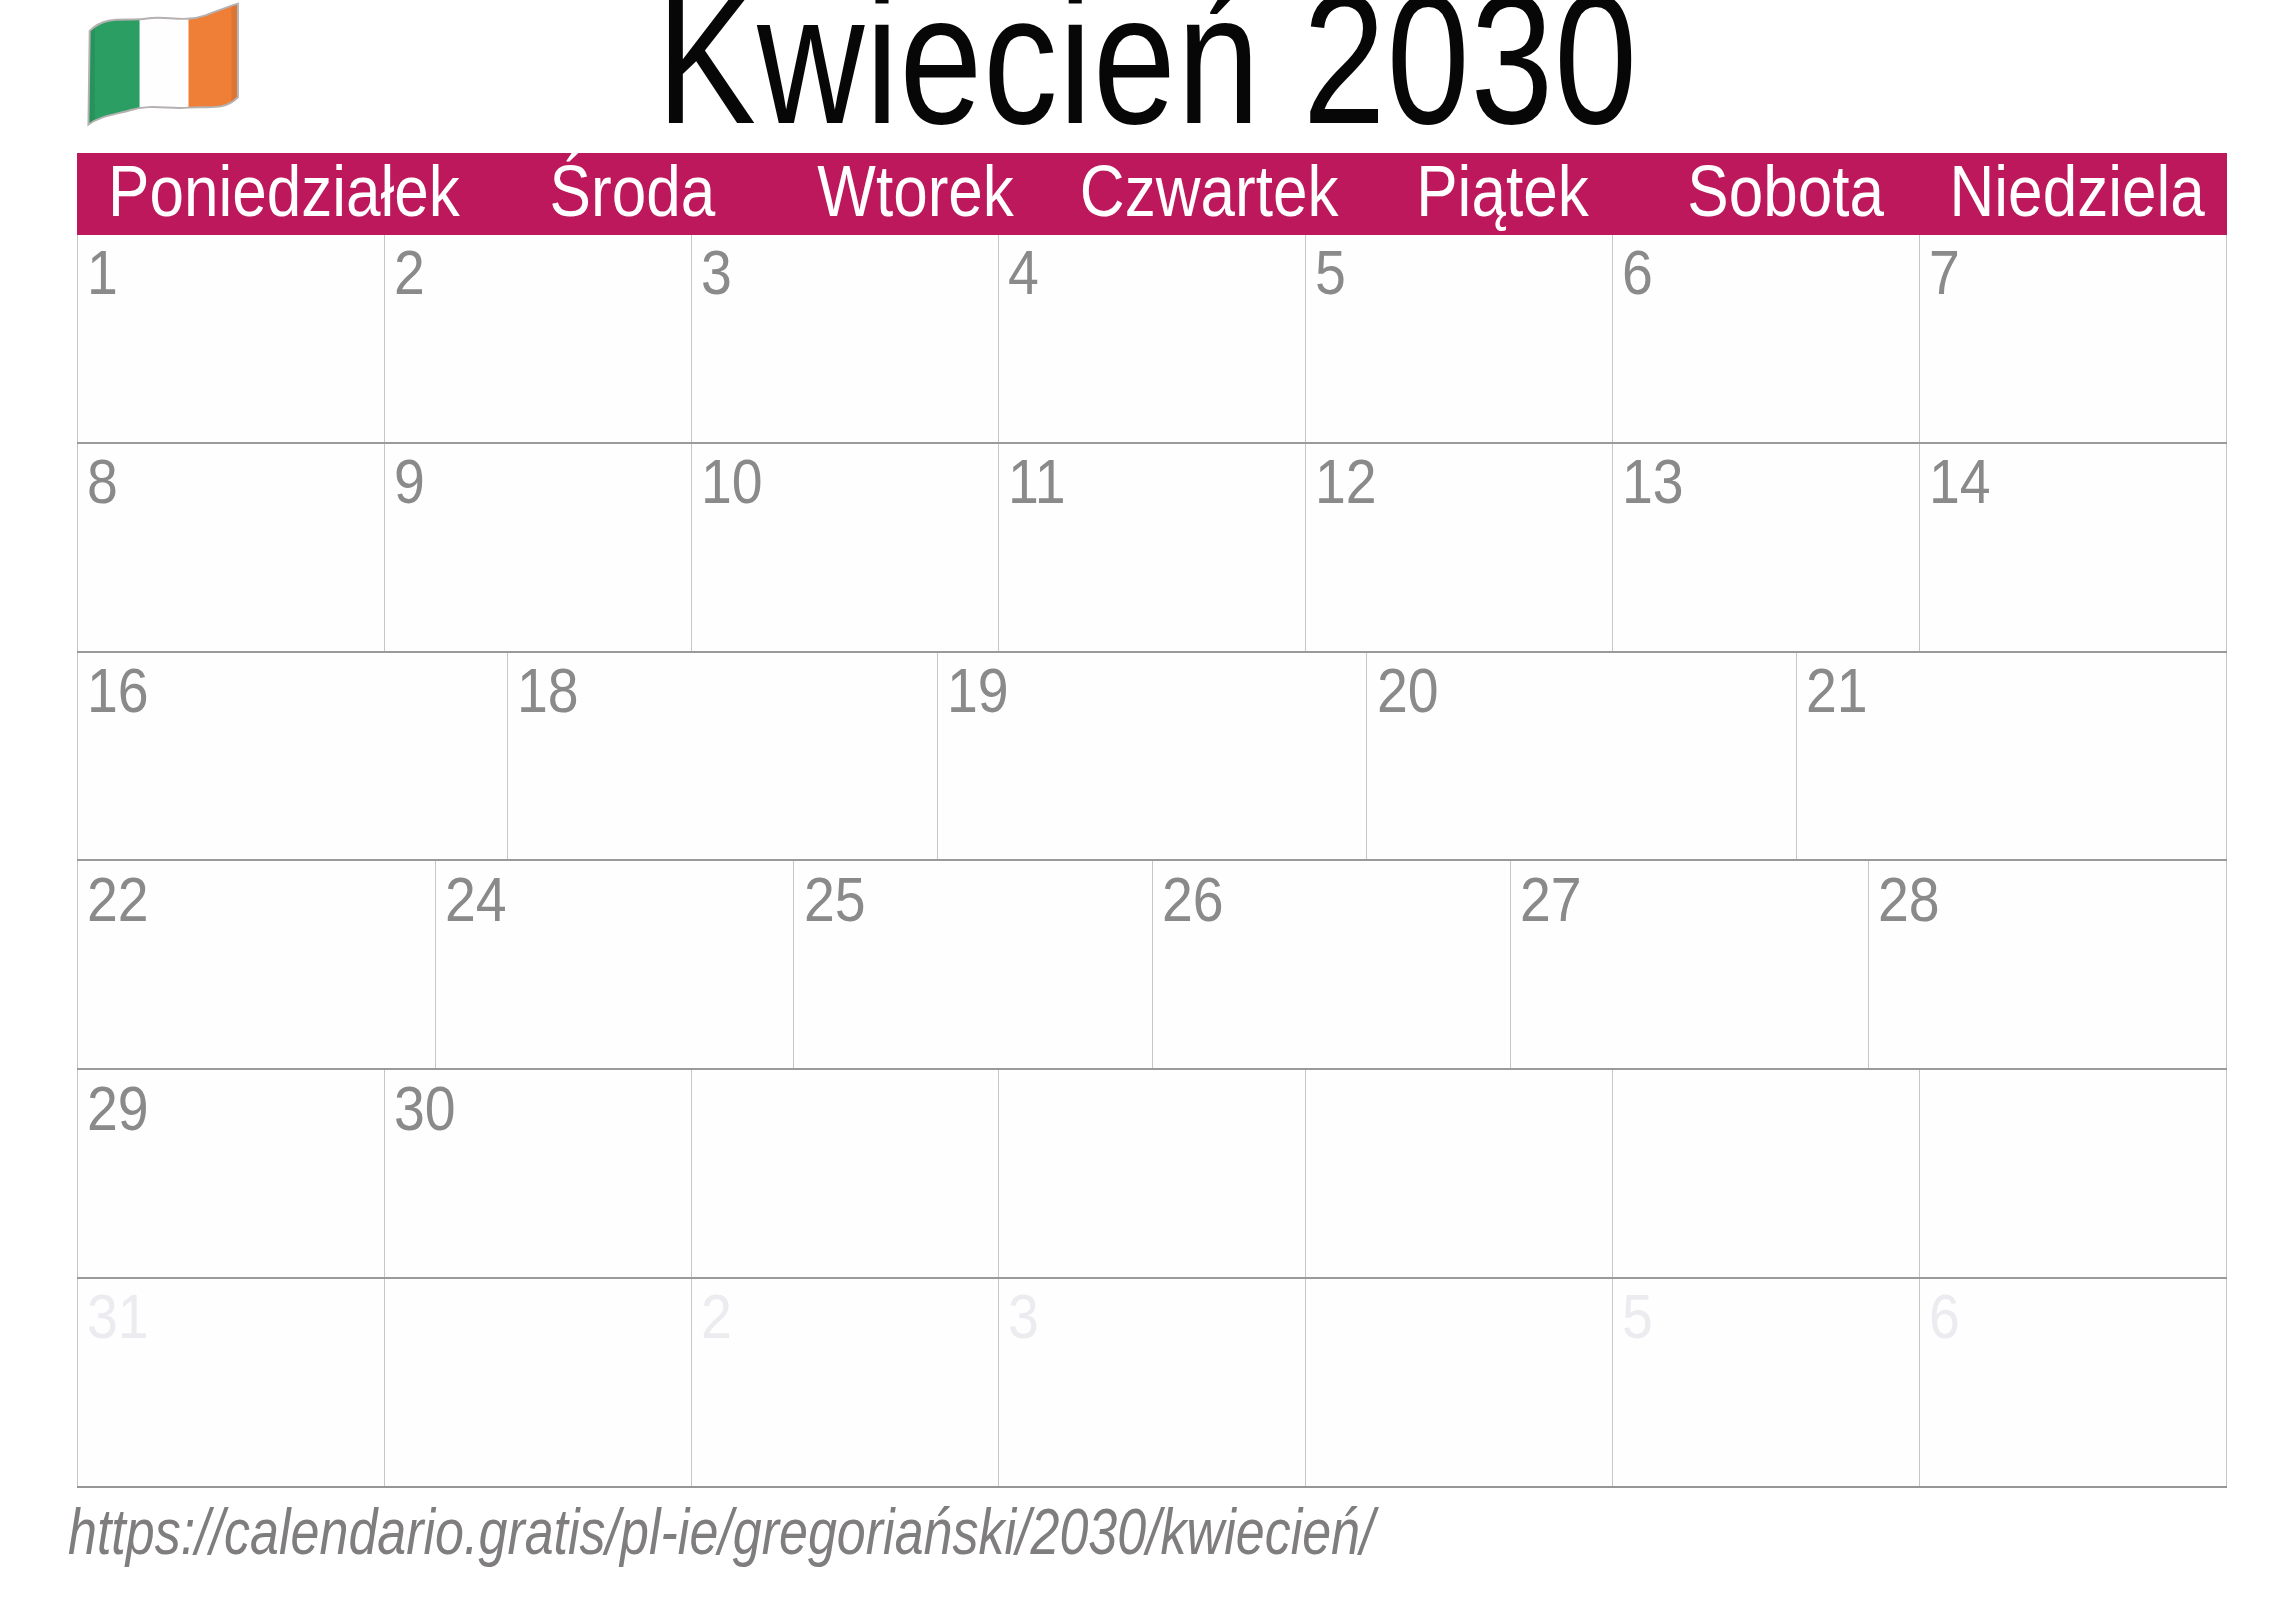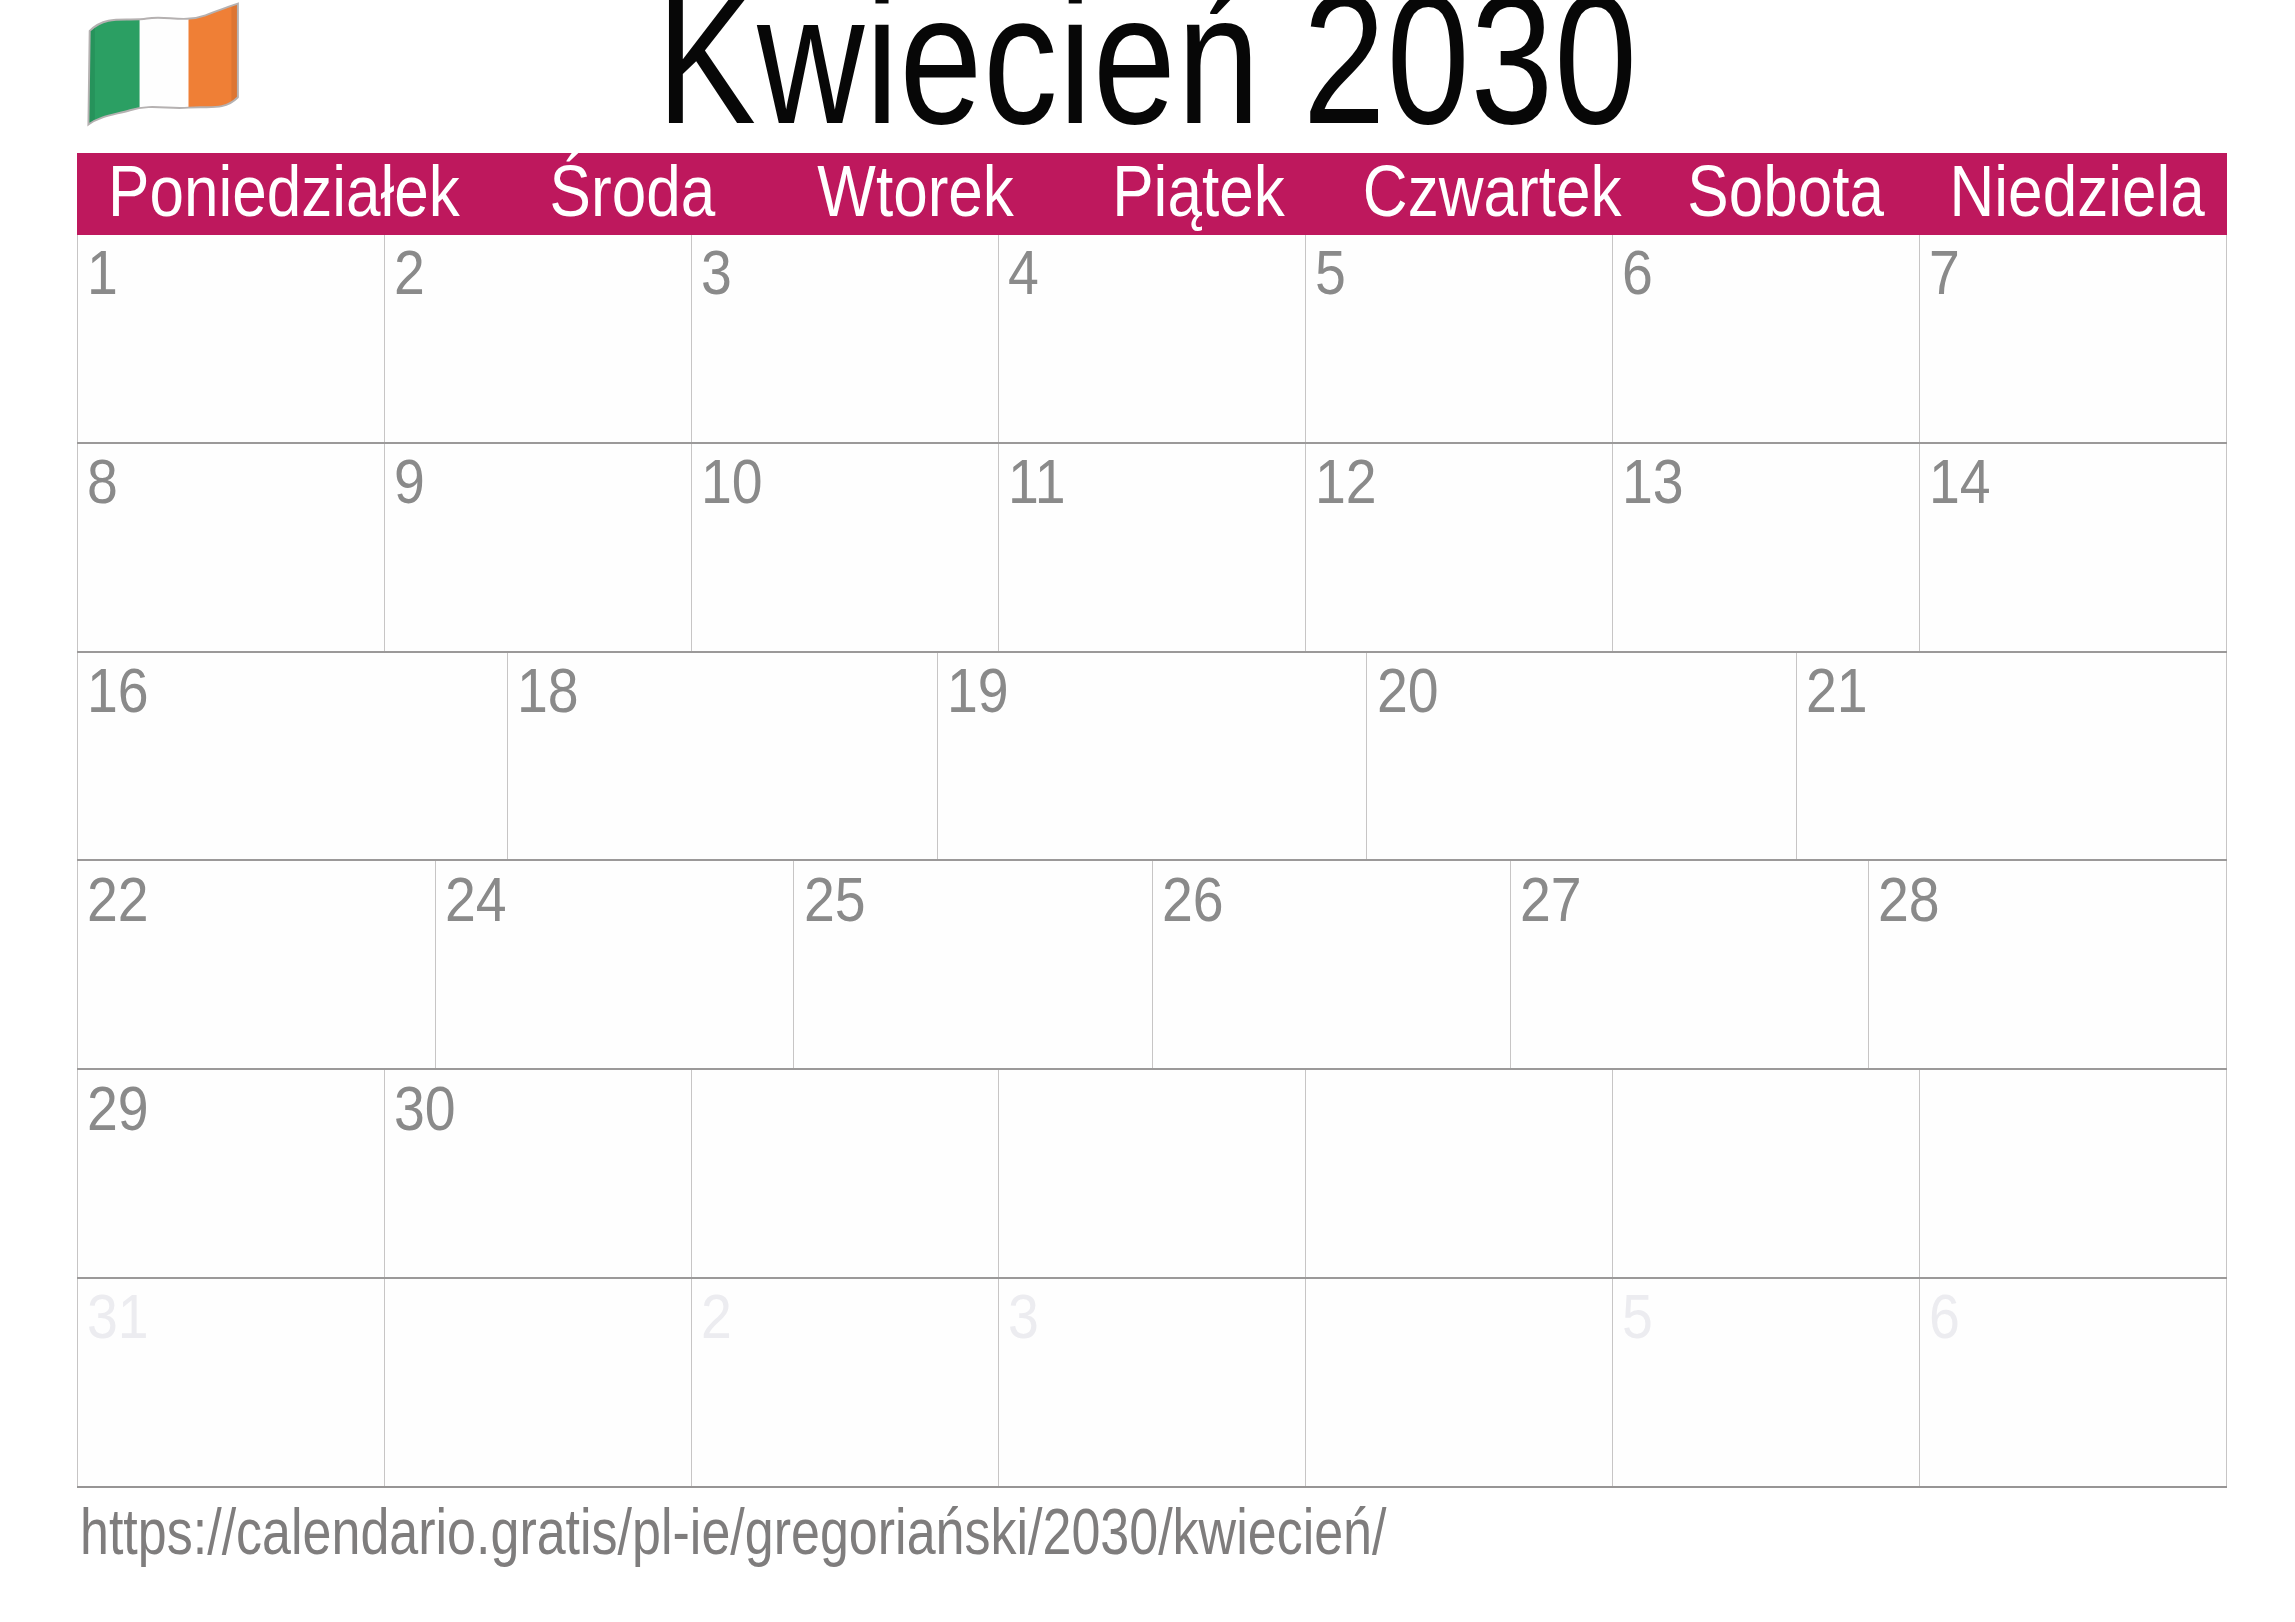--- a/index.html
+++ b/index.html
@@ -98,26 +98,27 @@
     color:#8a8a8a;
     transform:scaleX(.88);
     transform-origin:left top;
     white-space:nowrap;
   }
   .ghost .num{color:#ececf0;}
 
   
   .url{
     position:absolute;
-    left:80px;
+    left:68px;
     top:1496px;
     font-size:65px;
     line-height:1.1;
     color:#7f7d7d;
     white-space:nowrap;
+    font-style:italic;
   }
   .url .cond{
     display:inline-block;
     transform:scaleX(.80);
     transform-origin:left top;
   }
 </style>
 </head>
 <body>
 
@@ -165,24 +166,24 @@
       <div class="hcell">
           <span class="cond">Poniedziałek</span>
         </div>
       <div class="hcell">
           <span class="cond">Środa</span>
         </div>
       <div class="hcell">
           <span class="cond">Wtorek</span>
         </div>
       <div class="hcell">
+          <span class="cond">Czwartek</span>
+        </div>
+      <div class="hcell">
           <span class="cond">Piątek</span>
-        </div>
-      <div class="hcell">
-          <span class="cond">Czwartek</span>
         </div>
       <div class="hcell">
           <span class="cond">Sobota</span>
         </div>
       <div class="hcell">
           <span class="cond">Niedziela</span>
         </div>
     </div>
 
     <div class="cal-body">

